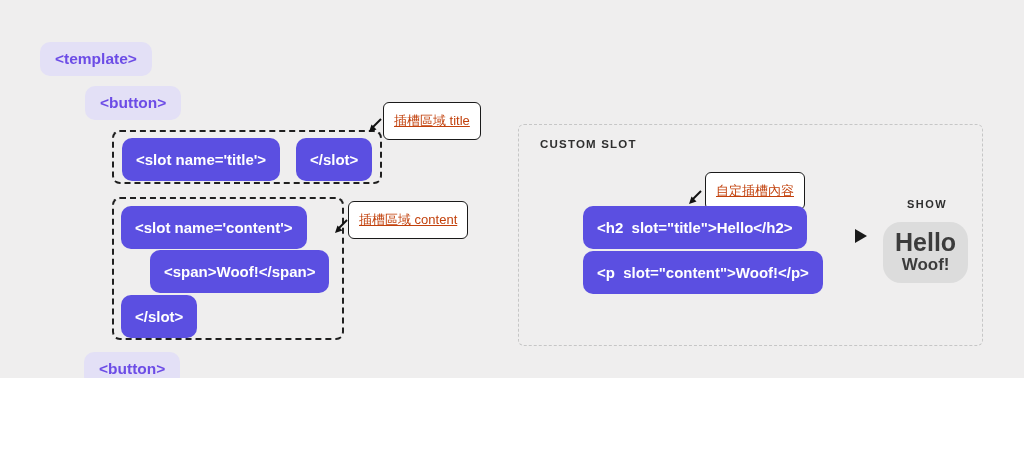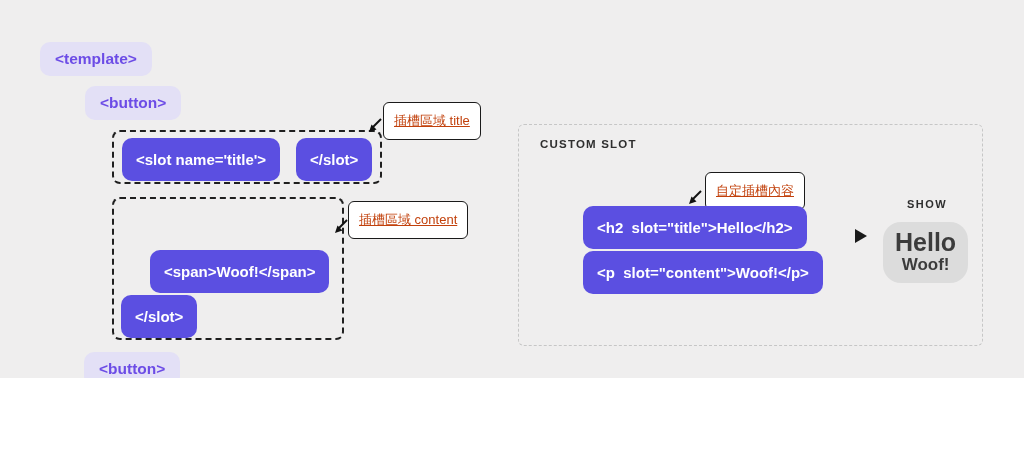--- a/index.html
+++ b/index.html
@@ -70,20 +70,21 @@
   <span class="pill pill-solid" style="left:122px;top:138px;">&lt;slot name='title'&gt;</span>
   <span class="pill pill-solid" style="left:296px;top:138px;">&lt;/slot&gt;</span>
 
   <span class="callout" style="left:383px;top:102px;">插槽區域 title</span>
   <svg class="arrow-icon" style="left:366px;top:117px;" viewBox="0 0 18 18">
     <path d="M15 2 L7 10" stroke="#111" stroke-width="2" fill="none"></path>
     <polygon points="3,15 10.5,12.5 5.5,7.5" fill="#111"></polygon>
   </svg>
 
   <div class="dashed-dark" style="left:112px;top:197px;width:228px;height:139px;"></div>
+  <span class="pill pill-solid" style="left:121px;top:206px;">&lt;slot name='content'&gt;</span>
   <span class="pill pill-solid" style="left:150px;top:250px;">&lt;span&gt;Woof!&lt;/span&gt;</span>
   <span class="pill pill-solid" style="left:121px;top:295px;">&lt;/slot&gt;</span>
 
   <span class="callout" style="left:348px;top:201px;">插槽區域 content</span>
   <svg class="arrow-icon" style="left:332px;top:218px;" viewBox="0 0 18 18">
     <path d="M15 2 L7 10" stroke="#111" stroke-width="2" fill="none"></path>
     <polygon points="3,15 10.5,12.5 5.5,7.5" fill="#111"></polygon>
   </svg>
 
   <span class="pill pill-light" style="left:84px;top:352px;">&lt;button&gt;</span>

